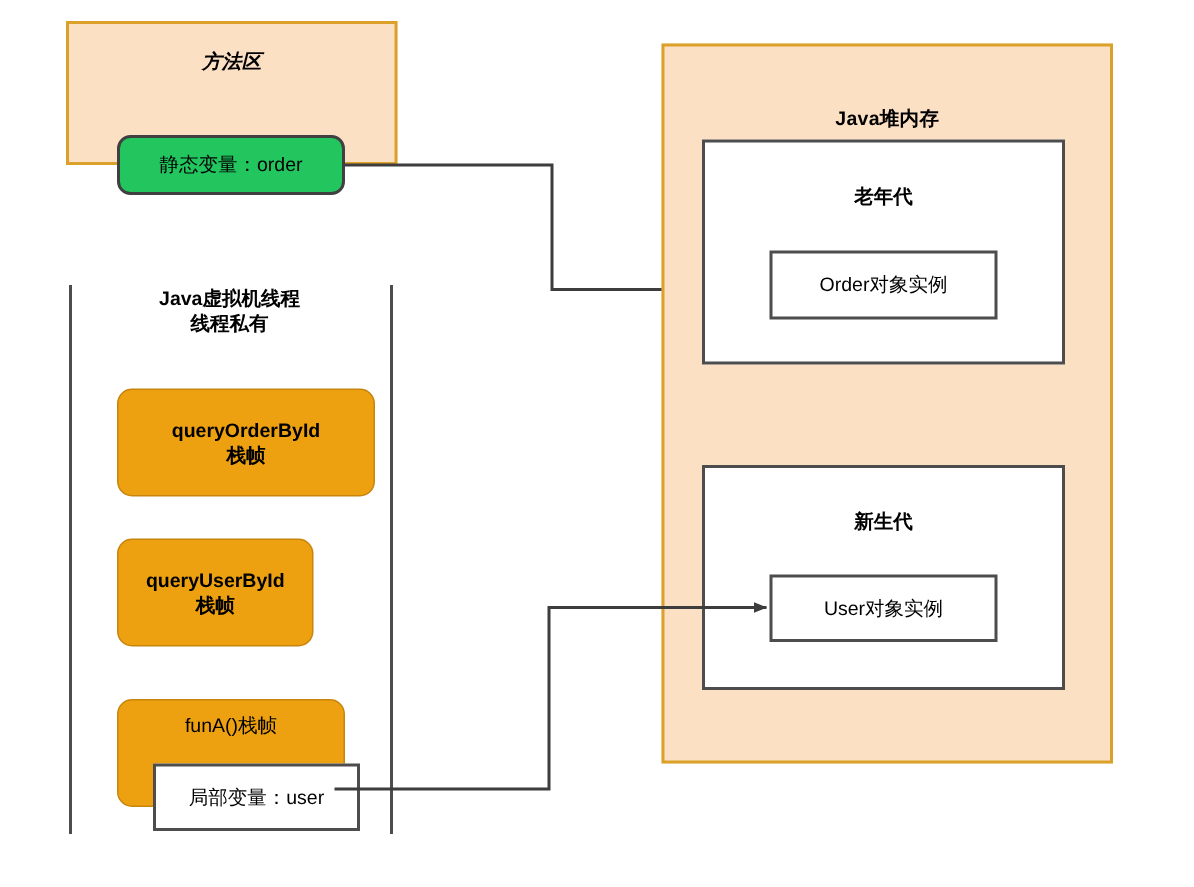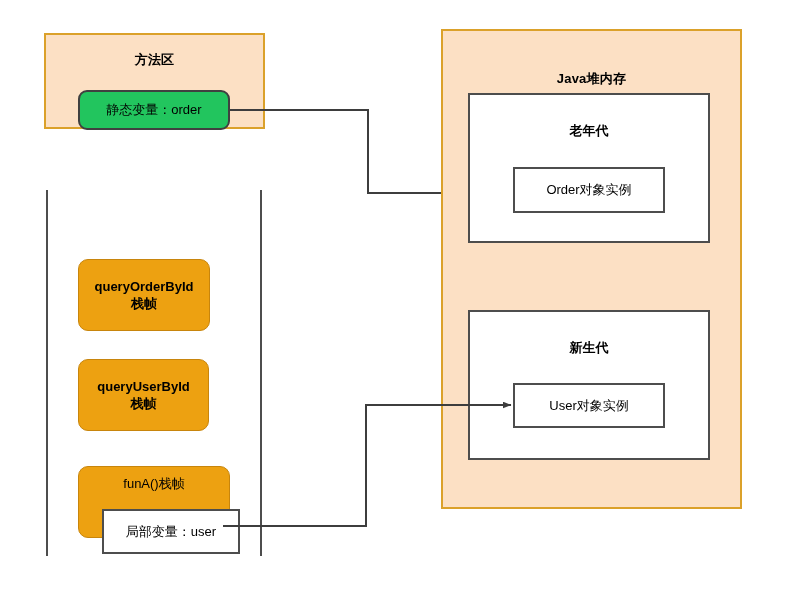--- a/index.html
+++ b/index.html
@@ -121,21 +121,21 @@
     width: 796px;
     height: 591px;
     pointer-events: none;
   }
 </style>
 </head>
 <body>
 
 <div id="canvas">
 
-  <div class="abs panel" style="left:44px; top:33px; width:221px; height:96px;">
+  <div class="abs panel" style="left:44px; top:14px; width:221px; height:96px;font-style:italic;">
     <div class="panel-title" style="top:16px;">方法区</div>
   </div>
   <div class="abs white-round" style="left:78px; top:90px; width:152px; height:40px;">静态变量：order</div>
 
   <div class="abs panel" style="left:441px; top:29px; width:301px; height:480px;">
     <div class="panel-title" style="top:39px;">Java堆内存</div>
   </div>
 
   <div class="abs gen-box" style="left:468px; top:93px; width:242px; height:150px;">
     <div class="gen-title" style="top:27px;">老年代</div>
@@ -143,22 +143,26 @@
   <div class="abs obj-box" style="left:513px; top:167px; width:152px; height:46px;">Order对象实例</div>
 
   <div class="abs gen-box" style="left:468px; top:310px; width:242px; height:150px;">
     <div class="gen-title" style="top:27px;">新生代</div>
   </div>
   <div class="abs obj-box" style="left:513px; top:383px; width:152px; height:45px;">User对象实例</div>
 
   <div class="abs stack-rail" style="left:46px; top:190px; height:366px;"></div>
   <div class="abs stack-rail" style="left:260px; top:190px; height:366px;"></div>
 
+  <div class="stack-heading" style="left:46px; top:190px; width:214px;">
+    <div>Java虚拟机线程</div>
+    <div>线程私有</div>
+  </div>
 
-  <div class="abs frame" style="left:78px; top:259px; width:132px; height:72px;">
+  <div class="abs frame" style="left:78px; top:259px; width:172px; height:72px;">
     <div>queryOrderById</div>
     <div>栈帧</div>
   </div>
 
   <div class="abs frame" style="left:78px; top:359px; width:131px; height:72px;">
     <div>queryUserById</div>
     <div>栈帧</div>
   </div>
 
   <div class="abs frame" style="left:78px; top:466px; width:152px; height:72px;">

